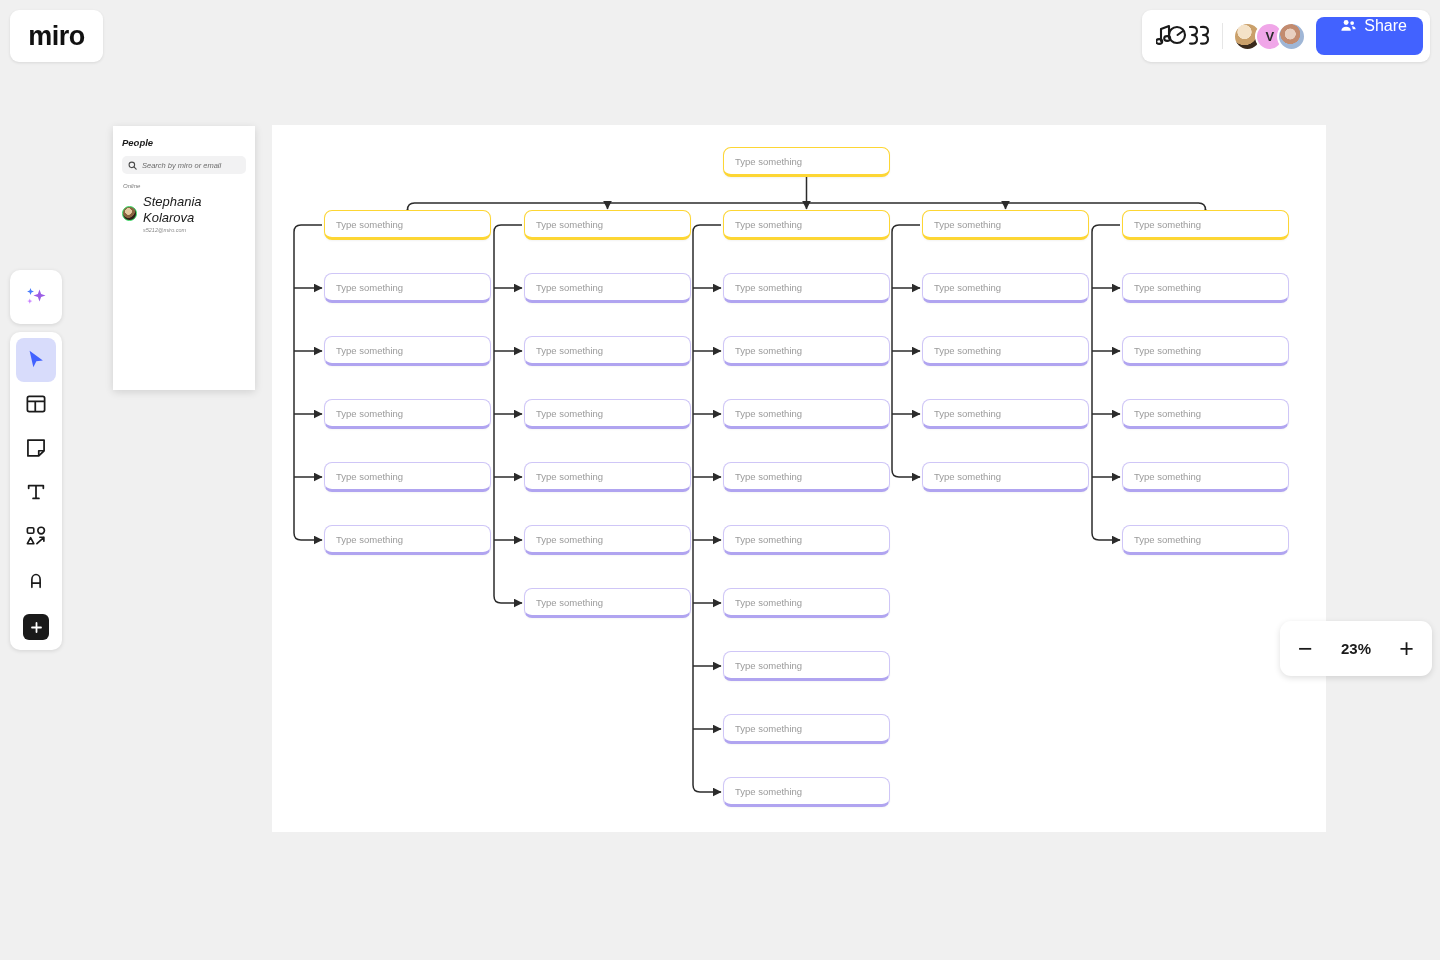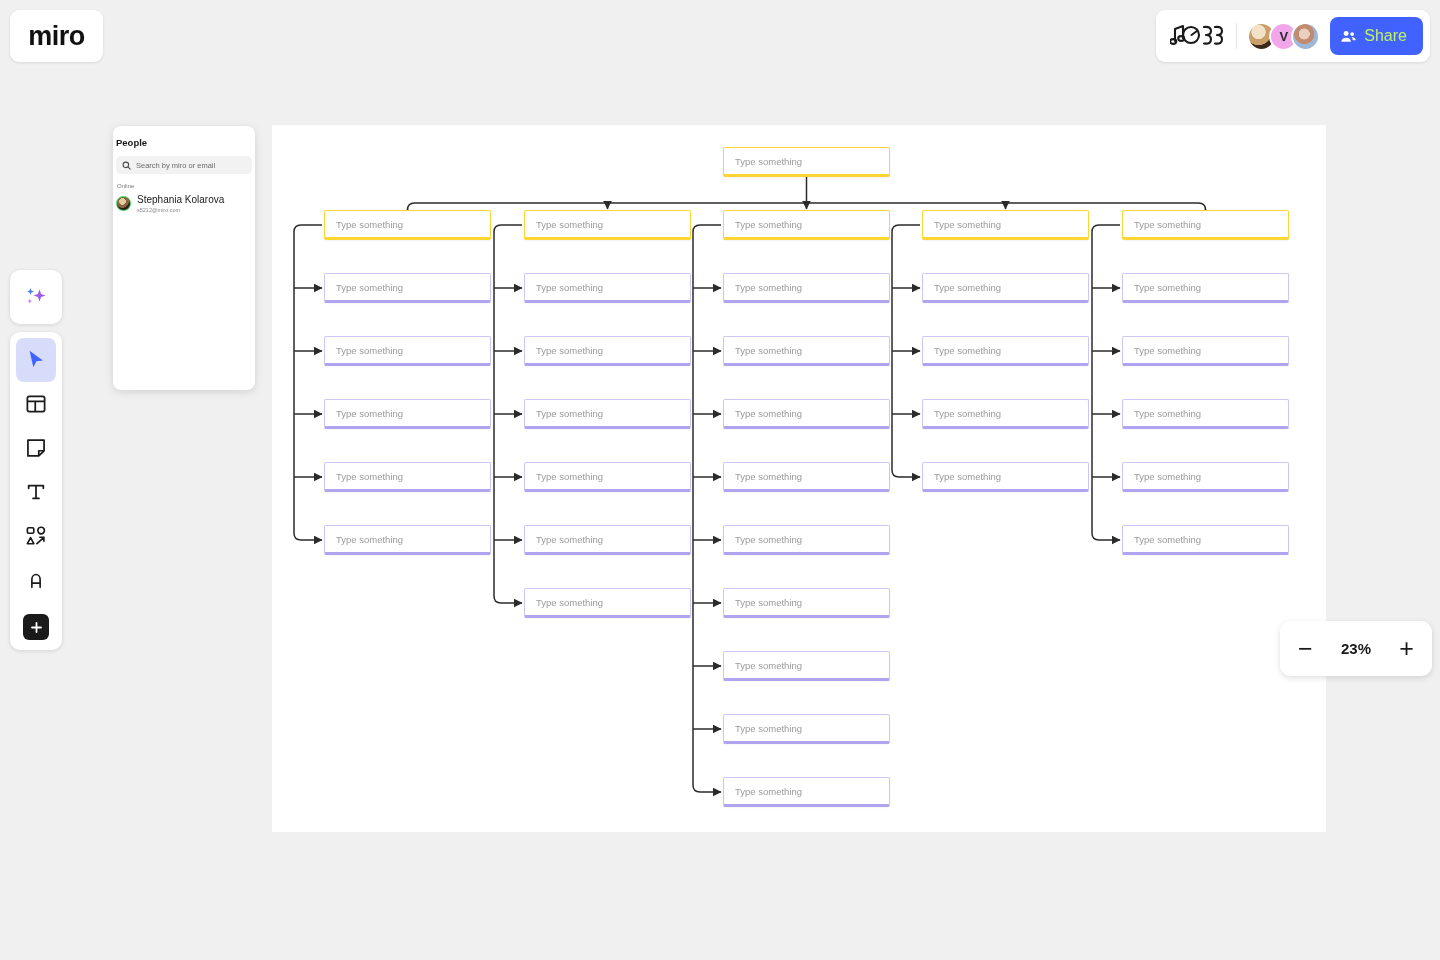--- a/index.html
+++ b/index.html
@@ -40,24 +40,24 @@
     margin-left: -7px; border: 2px solid #fff;
     overflow: hidden; position: relative;
     display: flex; align-items: center; justify-content: center;
     font-size: 13px; font-weight: 600; color: #2b2b2b;
   }
   .av:first-child { margin-left: 0; }
   .av.a1 { background: radial-gradient(circle at 38% 32%, #f4e2c8 0 30%, #caa06a 32% 56%, #3a2a1c 58% 100%); }
   .av.a2 { background: #f0a6e8; }
   .av.a3 { background: radial-gradient(circle at 45% 40%, #e8cfc0 0 26%, #c28b6f 28% 48%, #9fb6d6 50% 100%); }
   #share {
-    display: flex; align-items: center; gap: 7px;
-    background: #4262ff; color: #bef264;
+    display: flex; align-items: flex-start; gap: 7px;
+    background: #4262ff; color: #ffffff;
     border: none; border-radius: 8px;
-    height: 38px; padding: 0 16px 0 10px;
+    height: 38px; padding: 0 16px 0 24px;
     font-size: 16px; font-family: inherit; cursor: pointer;
   }
 
   
   #rail-ai {
     position: absolute; left: 10px; top: 270px;
     width: 52px; height: 54px; background: #fff;
     border-radius: 10px; box-shadow: 0 1px 4px rgba(0,0,0,.12);
     display: flex; align-items: center; justify-content: center;
   }
@@ -75,53 +75,54 @@
   .tool.active { background: #d8dcfb; }
   .tool.plus {
     width: 26px; height: 26px; border-radius: 6px;
     background: #1a1a1a; margin-top: 12px;
   }
 
   
   #people {
     position: absolute; left: 113px; top: 126px;
     width: 142px; height: 264px;
-    background: #fff; border-radius: 8px;
+    background: #fff; border-radius: 0;
     box-shadow: 0 2px 8px rgba(0,0,0,.13);
-    padding: 11px 3px;
+    padding: 11px 9px;
+    font-style: italic;
   }
   #people h3 { font-size: 9.5px; font-weight: 700; color: #1a1a1a; margin-bottom: 8px; }
   #search {
     display: flex; align-items: center; gap: 5px;
     background: #f2f2f3; border-radius: 5px;
     height: 18px; padding: 0 6px;
   }
   #search .ph { font-size: 7.5px; color: #6b6b6b; }
   .online-lbl { font-size: 6px; color: #7a7a7a; margin: 9px 0 5px 1px; }
   .person { display: flex; align-items: center; gap: 6px; }
   .person .pav {
     width: 15px; height: 15px; border-radius: 50%;
     background: radial-gradient(circle at 42% 34%, #e3c9a0 0 28%, #8a6340 30% 55%, #2e2018 57% 100%);
     border: 1.5px solid #2fd15a; flex: none;
   }
-  .person .pname { font-size: 10px; color: #1a1a1a; line-height: 1.25; }
+  .person .pname { font-size: 13px; color: #1a1a1a; line-height: 1.25; }
   .person .pmail { font-size: 5.5px; color: #8a8a8a; line-height: 1.25; }
 
   
   #canvas {
     position: absolute; left: 272px; top: 125px;
     width: 1054px; height: 707px;
     background: #fff;
   }
   #wires { position: absolute; left: 0; top: 0; width: 1054px; height: 707px; pointer-events: none; }
 
   
   .node {
     position: absolute; height: 30px;
-    background: #fff; border-radius: 2px;
+    background: #fff; border-radius: 8px;
     display: flex; align-items: center;
     padding-left: 11px;
     font-size: 9.5px; color: #9a9a9a;
     cursor: text;
   }
   .node.root, .node.head {
     border: 1.3px solid #fdd634;
     border-bottom-width: 3.2px;
     box-shadow: 0 1px 2px rgba(0,0,0,.05);
   }

